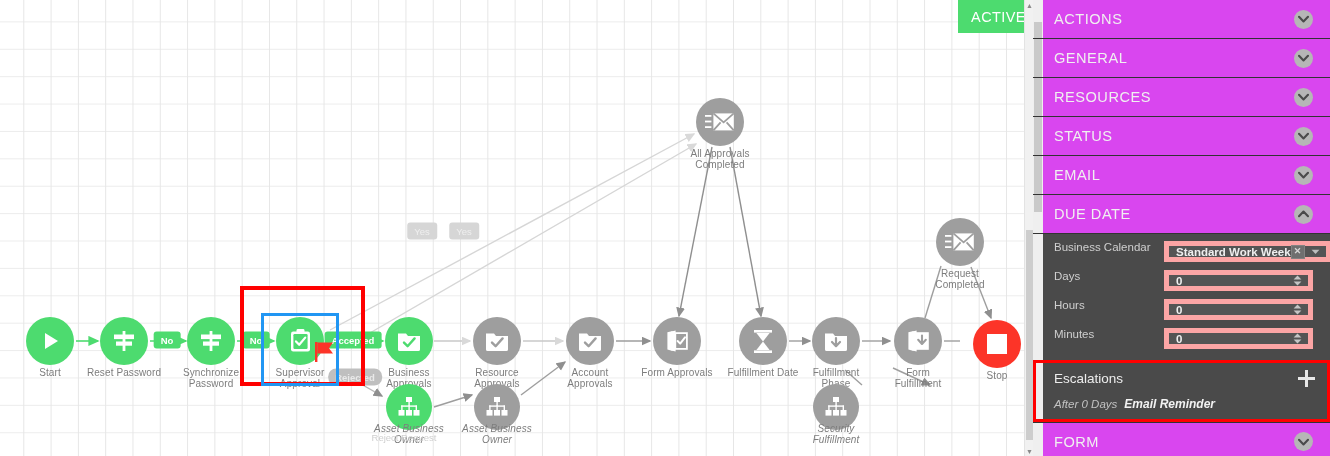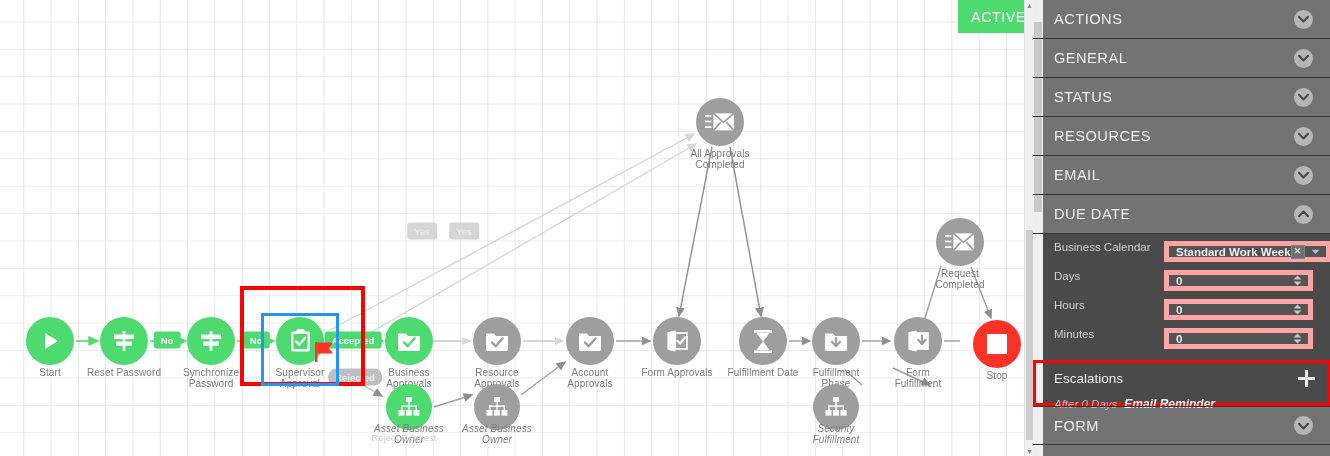--- a/index.html
+++ b/index.html
@@ -89,21 +89,21 @@
   }
   #canvas-sb .arrow{
     position:absolute;left:1px;width:7px;height:10px;
     display:flex;align-items:center;justify-content:center;
     font-size:7px;color:#8a8a8a;
   }
 
   
   #sidebar{
     position:absolute;left:1033px;top:0;width:297px;height:456px;
-    background:#737373;overflow:hidden;
+    background:#d946ef;overflow:hidden;
   }
   .sec{
     position:relative;height:39px;display:flex;align-items:center;
     padding:0 17px 0 21px;box-sizing:border-box;
     border-bottom:1px solid #333333;
   }
   .sec .t{
     flex:1;color:#f0f0f0;font-size:14.6px;letter-spacing:.5px;
   }
   .chev{
@@ -129,21 +129,21 @@
     width:14px;height:14px;background:#6f6f6f;border:1px solid #828282;
     display:flex;align-items:center;justify-content:center;
     color:#d8d8d8;font-size:9px;line-height:1;flex:0 0 auto;margin-right:4px;
     box-sizing:border-box;
   }
   .caret{width:13px;flex:0 0 auto;display:flex;align-items:center;justify-content:center;}
   .spin{width:13px;flex:0 0 auto;display:flex;flex-direction:column;align-items:center;justify-content:center;gap:1px;}
 
   #esc-wrap{
     position:relative;margin:4px 0 0 0;padding:0;
-    border:3px solid #ff0000;box-sizing:border-box;height:46px;
+    border:3px solid #ff0000;box-sizing:border-box;height:62px;
   }
   #esc-head{
     display:flex;align-items:center;height:30px;padding:0 12px 0 18px;box-sizing:border-box;
   }
   #esc-head .t{flex:1;color:#ededed;font-size:13.5px;}
   #esc-add{
     width:17px;height:17px;position:relative;flex:0 0 auto;
   }
   #esc-add:before,#esc-add:after{
     content:"";position:absolute;background:#e8e8e8;
@@ -471,30 +471,30 @@
     <div class="sec">
       <div class="t">GENERAL</div>
       <div class="chev">
         <svg width="11" height="8" viewBox="0 0 11 8">
             <path d="M1 1.8 L5.5 6.4 L10 1.8" stroke="#4a4a4a" stroke-width="2.1" fill="none" stroke-linecap="round" stroke-linejoin="round"></path>
           </svg>
       </div>
     </div>
 
     <div class="sec">
-      <div class="t">STATUS</div>
+      <div class="t">RESOURCES</div>
       <div class="chev">
         <svg width="11" height="8" viewBox="0 0 11 8">
             <path d="M1 1.8 L5.5 6.4 L10 1.8" stroke="#4a4a4a" stroke-width="2.1" fill="none" stroke-linecap="round" stroke-linejoin="round"></path>
           </svg>
       </div>
     </div>
 
     <div class="sec">
-      <div class="t">RESOURCES</div>
+      <div class="t">STATUS</div>
       <div class="chev">
         <svg width="11" height="8" viewBox="0 0 11 8">
             <path d="M1 1.8 L5.5 6.4 L10 1.8" stroke="#4a4a4a" stroke-width="2.1" fill="none" stroke-linecap="round" stroke-linejoin="round"></path>
           </svg>
       </div>
     </div>
 
     <div class="sec">
       <div class="t">EMAIL</div>
       <div class="chev">

